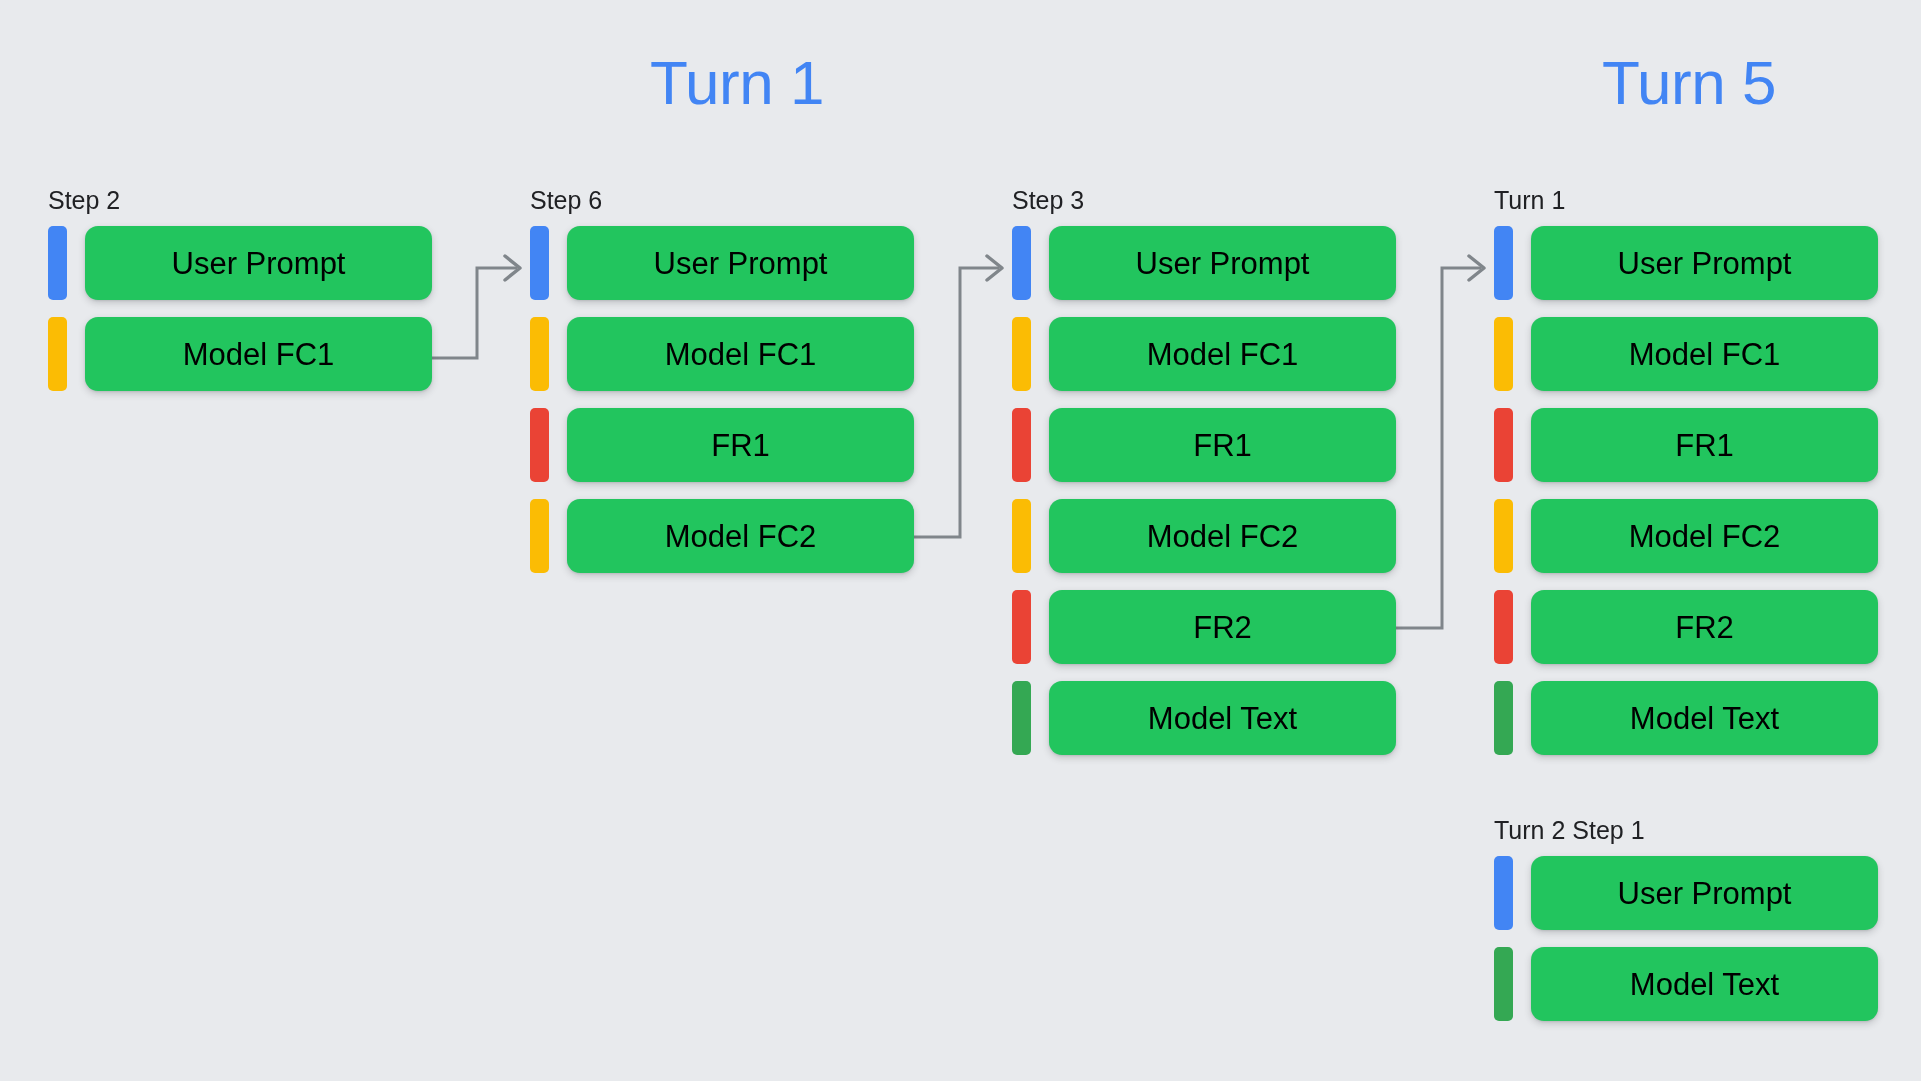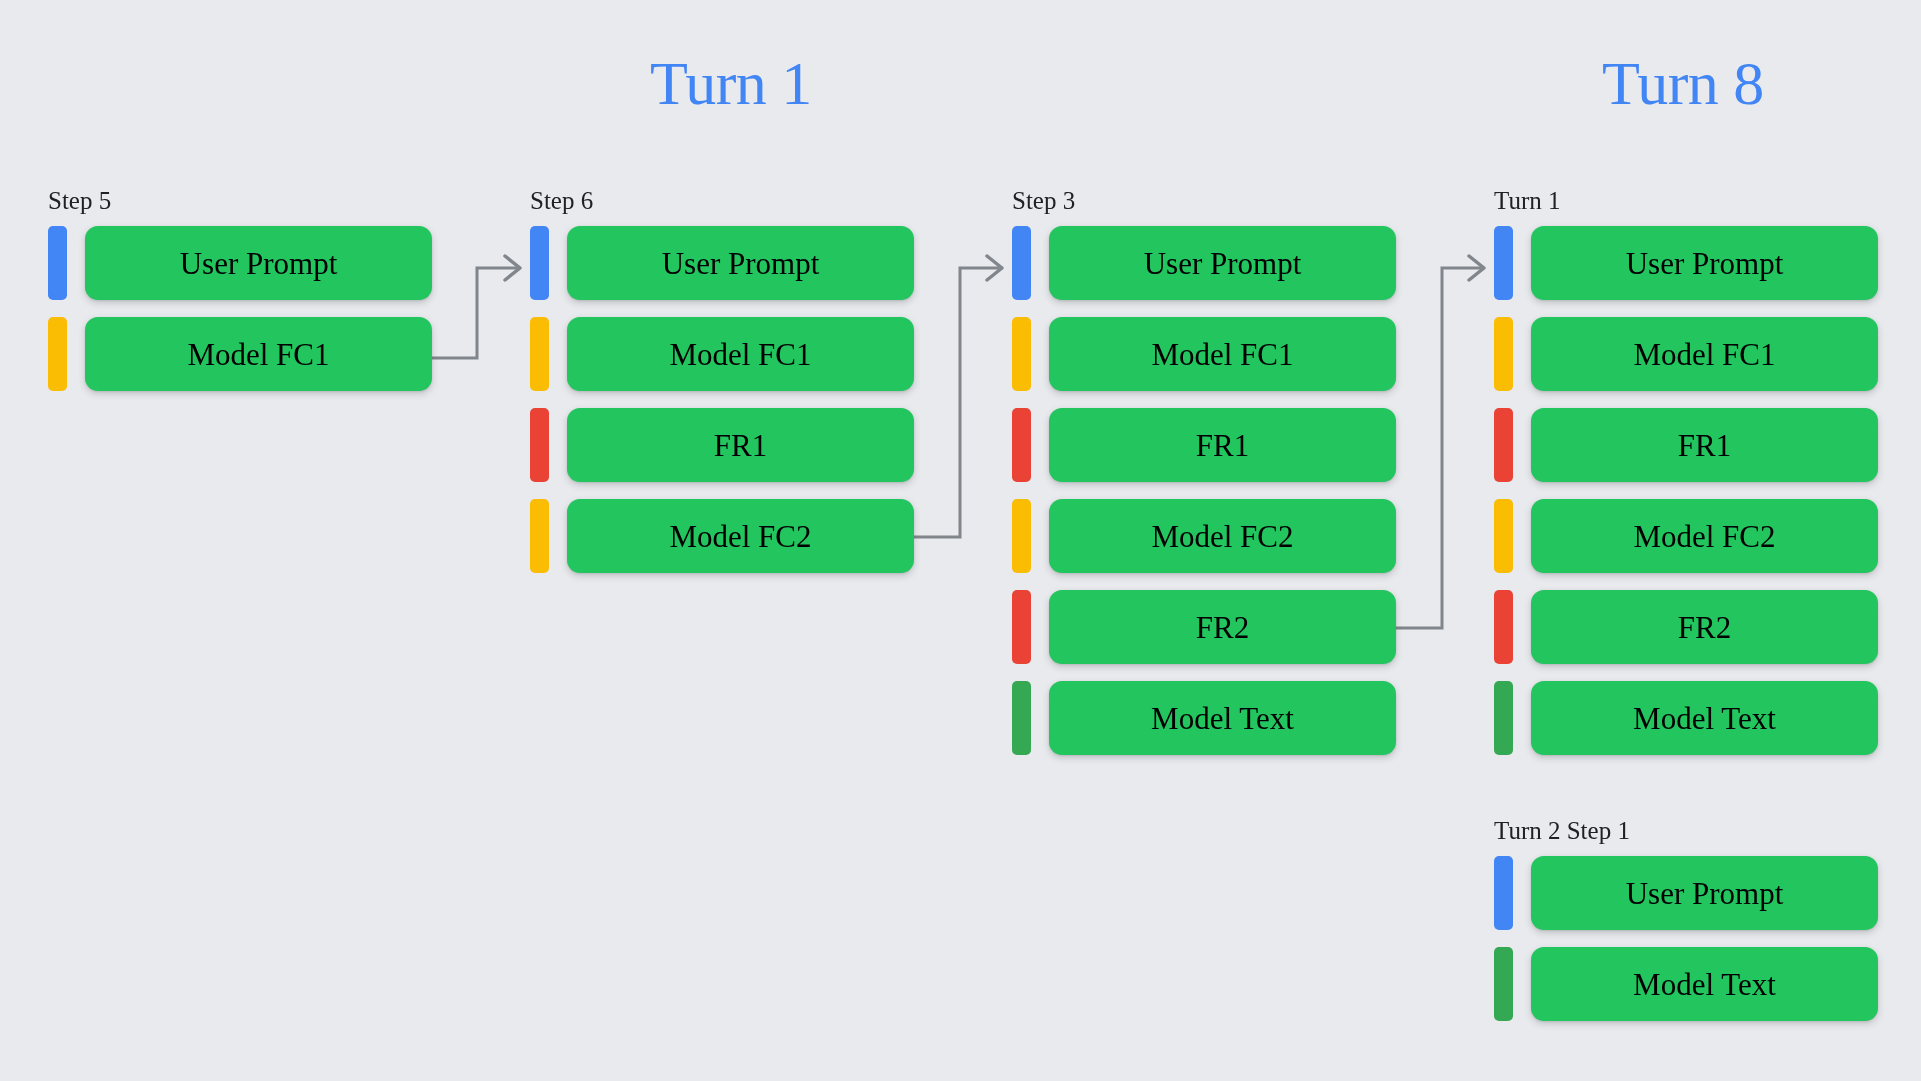--- a/index.html
+++ b/index.html
@@ -5,21 +5,21 @@
   html, body {
     margin: 0;
     padding: 0;
     background: #E8EAED;
   }
   #canvas {
     position: relative;
     width: 1921px;
     height: 1081px;
     background: #E8EAED;
-    font-family: Liberation Serif, serif;
+    font-family: Liberation Sans, sans-serif;
     overflow: hidden;
     border-radius: 12px;
   }
 
   
   .turn-header {
     position: absolute;
     color: #4285F4;
     font-size: 62px;
     font-weight: 400;
@@ -111,42 +111,42 @@
     stroke-linecap: round;
     stroke-linejoin: round;
   }
 </style>
 </head>
 <body>
 
 <div id="canvas">
 
   <div class="turn-header" style="left:650px; top:52px;">Turn 1</div>
-  <div class="turn-header" style="left:1602px; top:52px;">Turn 8</div>
+  <div class="turn-header" style="left:1602px; top:52px;">Turn 5</div>
 
   <svg id="connectors" viewBox="0 0 1921 1081" xmlns="http://www.w3.org/2000/svg">
 
     <g>
       <polyline points="424,358 477,358 477,268 517,268"></polyline>
       <polyline class="head" points="505,256 520,268 505,280"></polyline>
     </g>
 
     <g>
       <polyline points="906,537 960,537 960,268 999,268"></polyline>
       <polyline class="head" points="987,256 1002,268 987,280"></polyline>
     </g>
 
     <g>
       <polyline points="1388,628 1442,628 1442,268 1481,268"></polyline>
       <polyline class="head" points="1469,256 1484,268 1469,280"></polyline>
     </g>
   </svg>
 
   <div class="column" style="left:48px; top:188px;">
-    <div class="col-label">Step 5</div>
+    <div class="col-label">Step 2</div>
     <div class="rows">
       <div class="row">
         <div class="bar blue"></div>
         <div class="card" style="width:347px;">
           <span class="card-label">User Prompt</span>
         </div>
       </div>
       <div class="row">
         <div class="bar yellow"></div>
         <div class="card" style="width:347px;">

